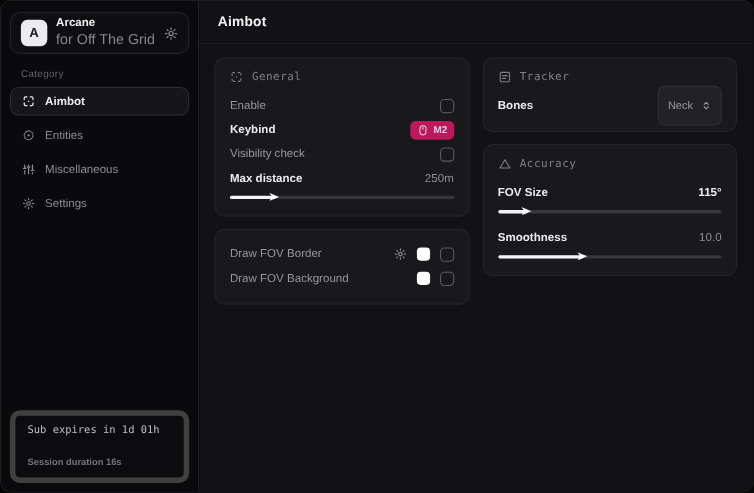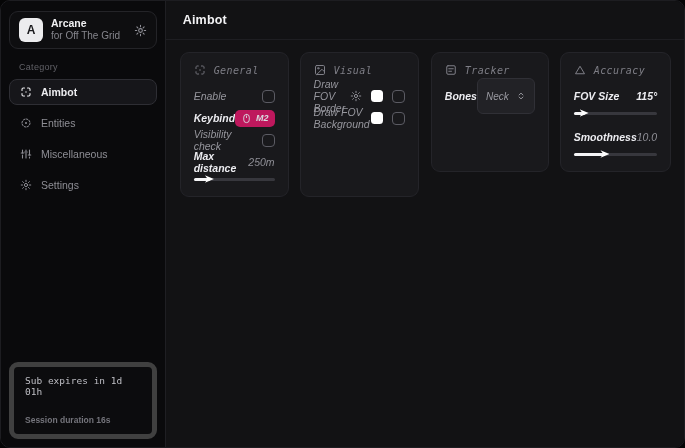--- a/index.html
+++ b/index.html
@@ -7,38 +7,38 @@
   .window {
     width:685px; height:448px; display:flex; background:#0a0a0c;
     border:1px solid #1d1d21; border-radius:10px; overflow:hidden;
   }
   
   .sidebar { width:180px; display:flex; flex-direction:column; padding:10px 8px 8px; border-right:1px solid #1f1f23; background:#0a0a0c; }
   .logo-card { display:flex; align-items:center; gap:8px; height:38px; padding:0 9px; border:1px solid #242428; border-radius:9px; background:#0e0e10; }
   .logo-badge { width:24px; height:24px; border-radius:6px; background:#ececee; color:#1a1a1d; font-weight:bold; font-size:12px; display:flex; align-items:center; justify-content:center; }
   .logo-text { flex:1; line-height:1.25; }
   .logo-name { font-size:10.5px; font-weight:bold; color:#f1f1f3; }
-  .logo-sub { font-size:10px; color:#85858c; }
+  .logo-sub { font-size:13px; color:#85858c; }
   .icon { display:inline-flex; align-items:center; justify-content:center; }
   .icon svg { display:block; }
   .muted-ic { color:#8f8f96; }
   .category { margin:13px 10px 7px; font-size:9px; color:#616167; letter-spacing:.3px; }
   .nav { display:flex; flex-direction:column; gap:5px; }
   .nav-item { display:flex; align-items:center; gap:9px; height:26px; padding:0 10px; border-radius:8px; border:1px solid transparent; color:#8e8e95; font-size:10.5px; cursor:default; }
   .nav-item.active { border-color:#2e2e34; background:#16161a; color:#ededf0; font-weight:600; }
   .sb-spacer { flex:1; }
   .status-box { border:5px solid #404040; border-radius:9px; padding:8px 11px 9px; background:#0c0c0e; }
   .status-l1 { font-family:"DejaVu Sans Mono", monospace; font-size:9.5px; color:#bfbfc5; }
   .status-l2 { margin-top:18px; font-size:8.5px; font-weight:bold; color:#74747b; }
   
   .main { flex:1; display:flex; flex-direction:column; background:#121214; }
   .main-header { height:39px; flex:none; display:flex; align-items:center; padding:0 17px; border-bottom:1px solid #1e1e22; }
   .page-title { font-size:12.5px; font-weight:bold; color:#f2f2f4; letter-spacing:.2px; }
   .content { display:flex; gap:12px; padding:12px 14px; align-items:flex-start; }
-  .col { flex:1; display:flex; flex-direction:row; gap:11px; min-width:0;font-style:italic; }
+  .col { flex:1; display:flex; flex-direction:column; gap:11px; min-width:0; }
   .card { background:#19191c; border:1px solid #242429; border-radius:9px; padding:11px 13px 12px; }
   .card-header { display:flex; align-items:center; gap:8px; margin-bottom:9px; color:#7f7f87; }
   .card-title { font-family:"DejaVu Sans Mono", monospace; font-size:10px; letter-spacing:.4px; }
   .row { display:flex; align-items:center; justify-content:space-between; height:22px; }
   .lbl-dim { font-size:10.5px; color:#96969d; }
   .lbl-strong { font-size:10.5px; font-weight:600; color:#ececf0; }
   .val-strong { font-size:10.5px; font-weight:600; color:#ececf0; }
   .val-dim { font-size:10.5px; color:#8f8f96; }
   .checkbox { width:13px; height:13px; border:1.5px solid #5b5b63; border-radius:4px; background:transparent; }
   .keybadge { display:flex; align-items:center; gap:4px; height:17px; padding:0 6px; border-radius:5px; background:#be185d; color:#d9d9de; font-size:9px; font-weight:bold; }
@@ -172,30 +172,20 @@
           <div class="slider">
             <div class="track">
                 <div class="fill" style="width: 20%;">
                   <div class="thumb"></div>
                 </div>
               </div>
           </div>
         </section>
 
         <section class="card">
-          <div class="card-header">
-            <span class="icon">
-              <svg width="12" height="12" viewBox="0 0 24 24" fill="none" stroke="currentColor" stroke-width="2" stroke-linecap="round" stroke-linejoin="round">
-                <rect x="3" y="3" width="18" height="18" rx="2.5"></rect>
-                <circle cx="8.5" cy="8.5" r="1.5"></circle>
-                <path d="M21 15.5l-5-5L5.5 21"></path>
-              </svg>
-            </span>
-            <span class="card-title">Visual</span>
-          </div>
 
           <div class="row">
             <span class="lbl-dim">Draw FOV Border</span>
             <span class="row-icons">
               <span class="icon muted-ic">
                 <svg width="12" height="12" viewBox="0 0 24 24" fill="none" stroke="currentColor" stroke-width="2" stroke-linecap="round">
                   <circle cx="12" cy="12" r="3.2"></circle>
                   <path d="M12 2.5v2.6M12 18.9v2.6M2.5 12h2.6M18.9 12h2.6M5.3 5.3l1.8 1.8M16.9 16.9l1.8 1.8M18.7 5.3l-1.8 1.8M7.1 16.9l-1.8 1.8"></path>
                 </svg>
               </span>

